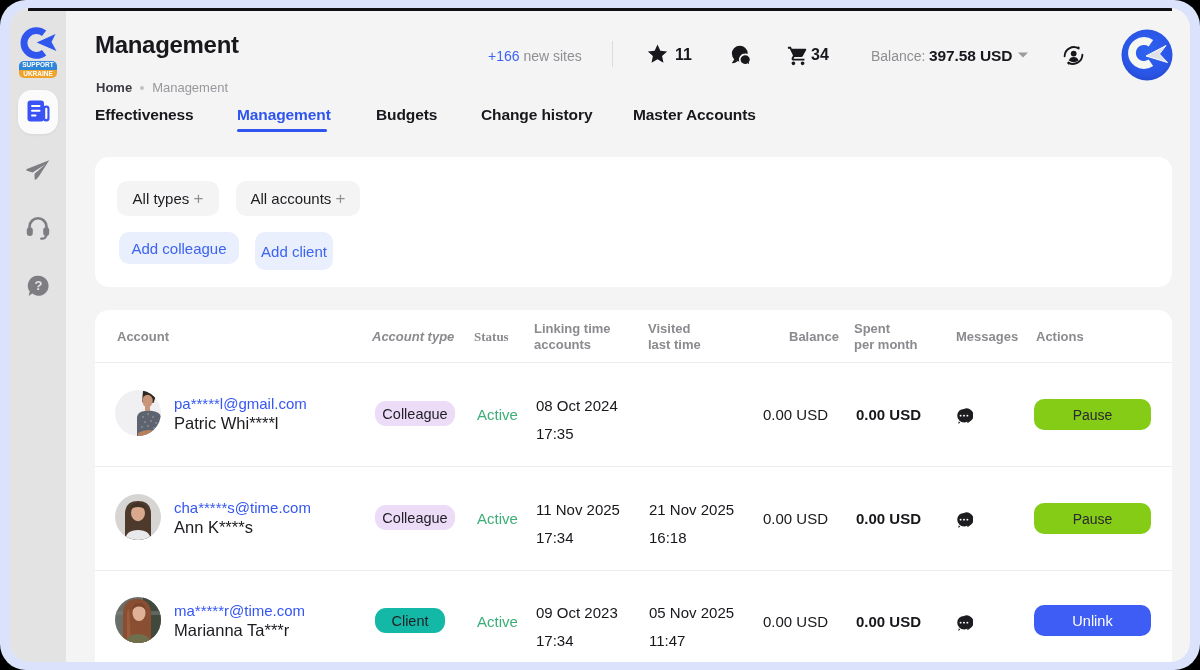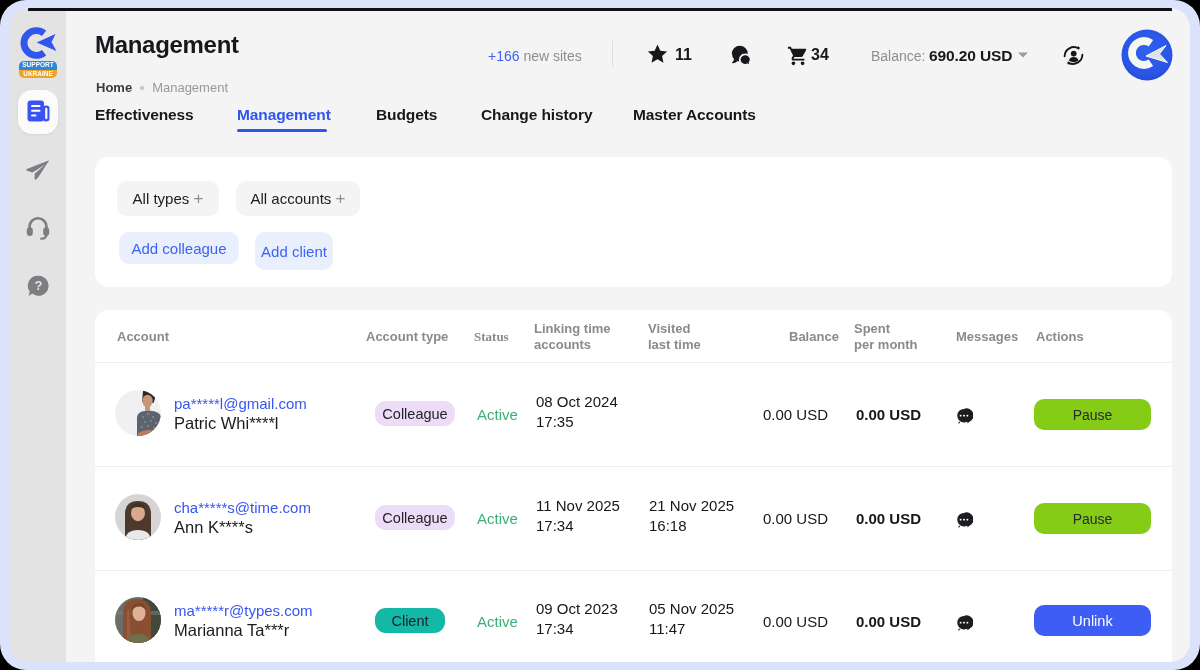--- a/index.html
+++ b/index.html
@@ -24,21 +24,21 @@
 .card { left:85px; width:1077px; background:#fff; border-radius:14px; }
 .fbtn { position:absolute; display:flex; align-items:center; justify-content:center; border-radius:10px; font-size:15px; }
 .gbtn { background:#f4f4f5; color:#1c1c21; }
 .bbtn { background:#e9effd; color:#3d63f1; }
 .th { position:absolute; font-size:13px; font-weight:700; color:#8a8a8f; line-height:16px; }
 .rowline { position:absolute; left:0; width:1077px; height:1px; background:#ededef; }
 .badge { position:absolute; display:flex; align-items:center; justify-content:center; height:25px; border-radius:11px; font-size:14.5px; color:#1f1f25; }
 .badge.col { background:#ecdcf8; }
 .badge.cli { background:#14b8a6; }
 .active { position:absolute; font-size:15px; color:#3eae78; }
-.dt { position:absolute; font-size:15px; color:#17171c; line-height:20px; }
+.dt { position:absolute; font-size:15px; color:#17171c; line-height:28px; }
 .money { position:absolute; font-size:15px; color:#17171c; }
 .money.b { font-weight:700; }
 .pausebtn { position:absolute; width:117px; height:31px; background:#84cc16; border-radius:10px; display:flex; align-items:center; justify-content:center; font-size:14px; color:#2a2a2e; }
 .unlinkbtn { position:absolute; width:117px; height:31px; background:#3e5df5; border-radius:10px; display:flex; align-items:center; justify-content:center; font-size:14.5px; color:#fff; }
 .email { position:absolute; font-size:15px; color:#3556f2; }
 .name { position:absolute; font-size:16.5px; color:#1b1b20; }
 </style>
 </head>
 <body>
 <div class="frame">
@@ -93,21 +93,21 @@
   <svg class="abs" style="left:721px; top:37px;" width="21" height="21" viewBox="0 0 21 21" fill="#17171c">
     <circle cx="8.8" cy="8.6" r="7.9"></circle>
     <path d="M3.2 13.8 q-.7 2.9 -2.4 4.3 q3.1 .3 5.5 -1.6 z"></path>
     <path d="M13.9 9.4 a5.2 5.2 0 1 0 2.5 9.8 q1.9 1.2 3.5 1.1 q-1 -1.2 -1.3 -2.7 a5.2 5.2 0 0 0 -4.7 -8.2 z" stroke="#f4f4f5" stroke-width="1.7"></path>
   </svg>
   <svg class="abs" style="left:777px; top:37px;" width="22" height="22" viewBox="0 0 24 24" fill="#17171c">
     <path d="M7 18c-1.1 0-1.99.9-1.99 2S5.9 22 7 22s2-.9 2-2-.9-2-2-2zM1 2v2h2l3.6 7.59-1.35 2.45c-.16.28-.25.61-.25.95 0 1.1.9 2 2 2h12v-2H7.42c-.14 0-.25-.11-.25-.25l.03-.12.9-1.63h7.45c.75 0 1.41-.41 1.75-1.03l3.58-6.49c.08-.14.12-.31.12-.47 0-.55-.45-1-.99-1H5.21l-.94-2H1zm16 16c-1.1 0-1.99.9-1.99 2s.89 2 1.99 2 2-.9 2-2-.9-2-2-2z"></path>
   </svg>
   <div class="abs hitem" style="left:801px; top:38px;">34</div>
   <div class="abs gray" style="left:861px; top:40px; font-size:14px;">Balance:</div>
-  <div class="abs" style="left:919px; top:39px; font-size:15.5px; font-weight:700; color:#17171c; letter-spacing:-0.1px;">690.20 USD</div>
+  <div class="abs" style="left:919px; top:39px; font-size:15.5px; font-weight:700; color:#17171c; letter-spacing:-0.1px;">397.58 USD</div>
   <svg class="abs" style="left:1007px; top:43px;" width="12" height="8" viewBox="0 0 12 8" fill="#9a9a9f">
         <path d="M1 1.5 l5 5 5 -5 z"></path>
       </svg>
   <svg class="abs" style="left:1051px; top:35px;" width="25" height="25" viewBox="0 0 25 25">
     <circle cx="12.7" cy="10.6" r="2.9" fill="#17171c"></circle>
     <path d="M7.8 17.5 a5.2 5.2 0 0 1 9.8 0 a8.6 8.6 0 0 1 -9.8 0 z" fill="#17171c"></path>
     <path d="M3.6 13.2 a9.3 9.3 0 0 1 14 -7.8" fill="none" stroke="#17171c" stroke-width="1.9" stroke-linecap="round"></path>
     <path d="M17 2.9 l2 2.1 -2.9 .8 z" fill="#17171c"></path>
     <path d="M21.4 11.8 a9.3 9.3 0 0 1 -14 7.8" fill="none" stroke="#17171c" stroke-width="1.9" stroke-linecap="round"></path>
     <path d="M8 22.1 l-2 -2.1 2.9 -.8 z" fill="#17171c"></path>
@@ -133,21 +133,21 @@
   <div class="abs tabline"></div>
 
   <div class="abs card" style="top:149px; height:130px;"></div>
   <div class="fbtn gbtn" style="left:107px; top:173px; width:102px; height:35px;">All types&nbsp;<span style="color:#8e8e93; font-size:17px;">+</span></div>
   <div class="fbtn gbtn" style="left:226px; top:173px; width:124px; height:35px;">All accounts&nbsp;<span style="color:#8e8e93; font-size:17px;">+</span></div>
   <div class="fbtn bbtn" style="left:109px; top:224px; width:120px; height:32px;">Add colleague</div>
   <div class="fbtn bbtn" style="left:245px; top:224px; width:78px; height:38px;">Add client</div>
 
   <div class="abs card" style="top:302px; height:352px; border-radius:14px 14px 0 0;">
     <div class="th" style="left:22px; top:19px;">Account</div>
-    <div class="th" style="left:271px; top:19px;">Account type</div>
+    <div class="th" style="left:277px; top:19px;font-style:italic;">Account type</div>
     <div class="th" style="left:379px; top:19px;font-family:Liberation Serif, serif;">Status</div>
     <div class="th" style="left:439px; top:11px;">Linking time<br>accounts</div>
     <div class="th" style="left:553px; top:11px;">Visited<br>last time</div>
     <div class="th" style="left:665px; top:19px;padding-left:29px;">Balance</div>
     <div class="th" style="left:759px; top:11px;">Spent<br>per month</div>
     <div class="th" style="left:861px; top:19px;">Messages</div>
     <div class="th" style="left:941px; top:19px;">Actions</div>
     <div class="rowline" style="top:52px;"></div>
     <div class="rowline" style="top:156px;"></div>
     <div class="rowline" style="top:260px;"></div>
@@ -233,21 +233,21 @@
         <rect width="46" height="46" fill="#6a6e66"></rect>
         <path d="M28 0 h18 v46 h-18 z" fill="#41493c"></path>
         <path d="M0 14 h46 v4 h-46 z" fill="#7e8284" opacity="0.5"></path>
         <path d="M8 46 V16 q1 -14 14 -14 q13 0 14 14 v30 z" fill="#8a4f33"></path>
         <path d="M12 46 V18 q0 -4 2 -6 l2 34 z" fill="#9c5d3c"></path>
         <ellipse cx="24" cy="16" rx="6.5" ry="8" fill="#dfb298"></ellipse>
         <path d="M17 14 q0 -8 7 -8 q7 0 7 8 q-2 -4.5 -7 -4.5 q-5 0 -7 4.5 z" fill="#7c452c"></path>
         <path d="M10 46 q2 -9 13 -9 q11 0 13 9 z" fill="#6f6f4c"></path>
       </g>
     </svg>
-    <div class="email" style="left:79px; top:292px;">ma*****r@types.com</div>
+    <div class="email" style="left:79px; top:292px;">ma*****r@time.com</div>
     <div class="name" style="left:79px; top:311px;">Marianna Ta***r</div>
     <div class="badge cli" style="left:280px; top:298px; width:70px;">Client</div>
     <div class="active" style="left:382px; top:303px;">Active</div>
     <div class="dt" style="left:441px; top:289px;">09 Oct 2023<br>17:34</div>
     <div class="dt" style="left:554px; top:289px;">05 Nov 2025<br>11:47</div>
     <div class="money" style="left:668px; top:303px;">0.00 USD</div>
     <div class="money b" style="left:761px; top:303px;">0.00 USD</div>
     <svg class="abs msg" style="left:860px; top:304px;" width="18" height="18" viewBox="0 0 24 24">
       <path d="M12 2.5 a9 9 0 1 0 0 18 c1.5 0 3 -.4 4.2 -1 l.3 .2 v2 l2.5 -1.8 a9 9 0 0 0 -7 -17.4 z M7 20.5 l-2.5 2 l.5 -3.5 z" fill="#1c1c21"></path>
       <circle cx="7.5" cy="11.5" r="1.3" fill="#fff"></circle>

